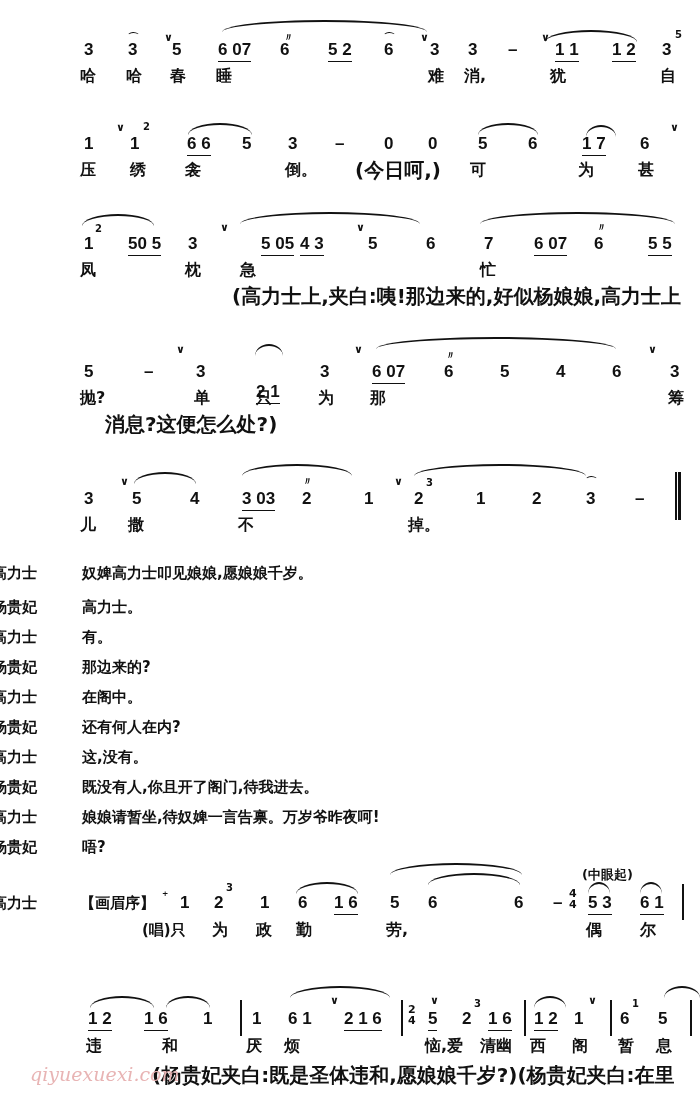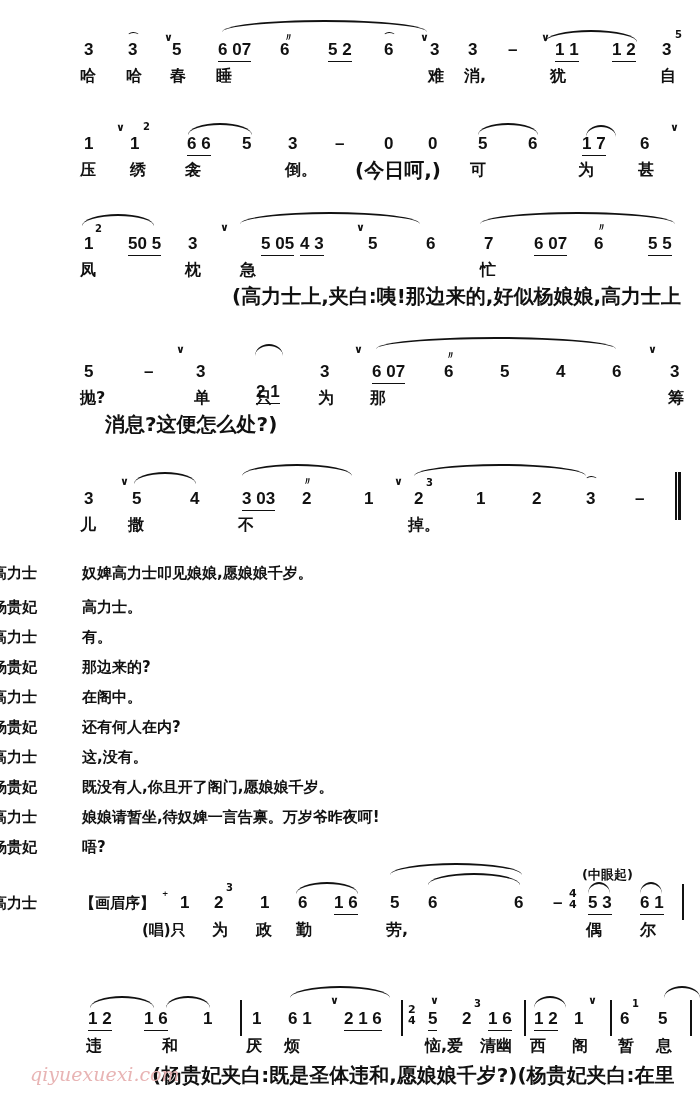--- a/index.html
+++ b/index.html
@@ -177,21 +177,21 @@
     <div class="dlg-text" style="top:627px;">有。</div>
     <div class="dlg-role" style="top:657px; left:-8px;">杨贵妃</div>
     <div class="dlg-text" style="top:657px;">那边来的?</div>
     <div class="dlg-role" style="top:687px; left:-8px;">高力士</div>
     <div class="dlg-text" style="top:687px;">在阁中。</div>
     <div class="dlg-role" style="top:717px; left:-8px;">杨贵妃</div>
     <div class="dlg-text" style="top:717px;">还有何人在内?</div>
     <div class="dlg-role" style="top:747px; left:-8px;">高力士</div>
     <div class="dlg-text" style="top:747px;">这,没有。</div>
     <div class="dlg-role" style="top:777px; left:-8px;">杨贵妃</div>
-    <div class="dlg-text" style="top:777px;">既没有人,你且开了阁门,愿娘娘千岁。</div>
+    <div class="dlg-text" style="top:777px;">既没有人,你且开了阁门,待我进去。</div>
     <div class="dlg-role" style="top:807px; left:-8px;">高力士</div>
     <div class="dlg-text" style="top:807px;">娘娘请暂坐,待奴婢一言告禀。万岁爷昨夜呵!</div>
     <div class="dlg-role" style="top:837px; left:-8px;">杨贵妃</div>
     <div class="dlg-text" style="top:837px;">唔?</div>
   </div>
 
   <div>
     <div class="dlg-role" style="top:893px; left:-8px;">高力士</div>
     <div class="ly" style="left:80px; top:893px; font-size:15px;">【画眉序】</div>
     <div class="mk" style="left:162px; top:890px; font-size:12px;">⁺</div>

